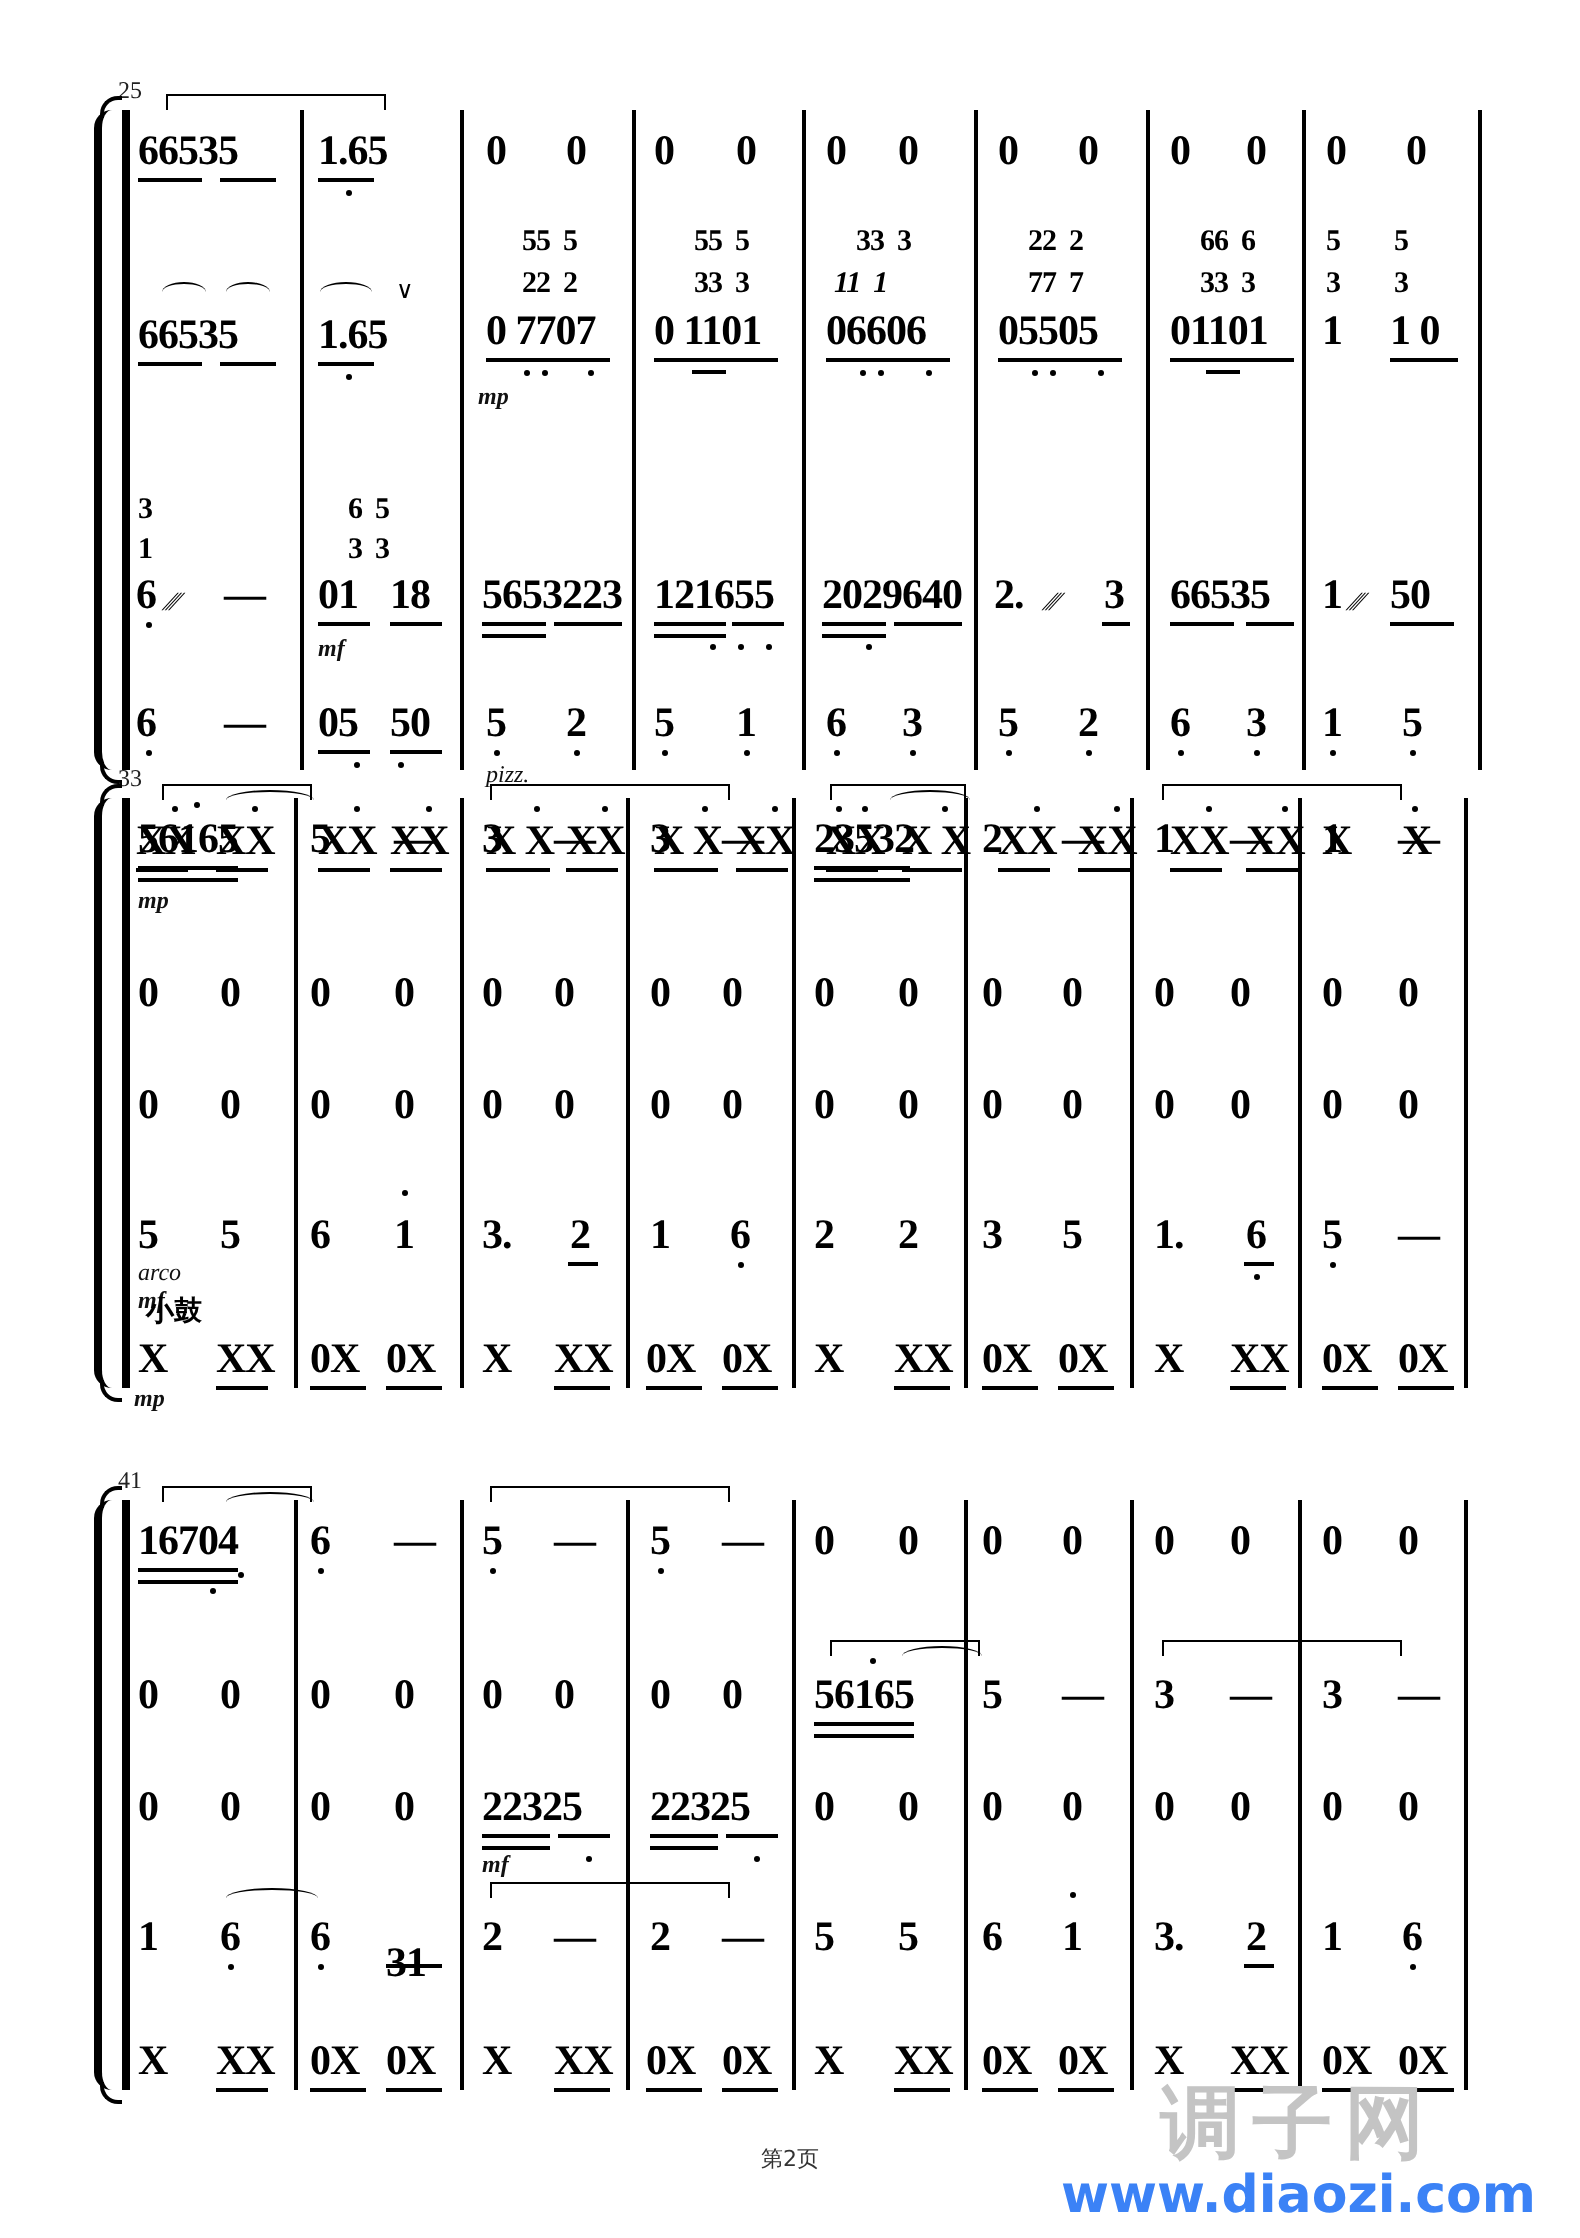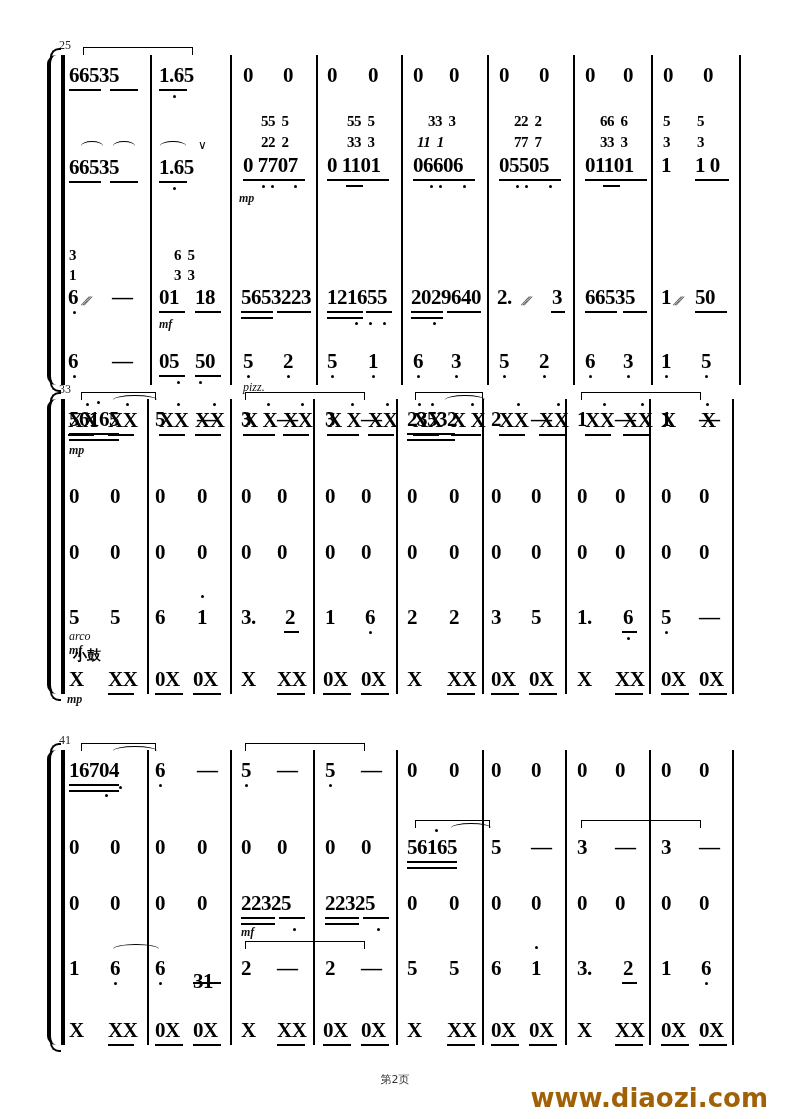--- a/index.html
+++ b/index.html
@@ -86,21 +86,21 @@
   
   .footer{
     position:absolute;left:0;right:0;bottom:14px;text-align:center;
     font-family:"DejaVu Sans",sans-serif;font-size:11px;color:#333;
   }
   .watermark{
     position:absolute;right:22px;bottom:6px;text-align:center;
     color:#c9c9c9;user-select:none;
   }
   .wm-cn{font-family:"DejaVu Sans",sans-serif;font-size:40px;font-weight:bold;letter-spacing:6px;line-height:42px;color:#c4c4c4;}
-  .wm-url{font-family:"DejaVu Sans",sans-serif;font-size:26px;font-weight:bold;letter-spacing:0px;color:#a16207;}
+  .wm-url{font-family:"DejaVu Sans",sans-serif;font-size:26px;font-weight:bold;letter-spacing:0px;color:#3b82f6;}
 </style>
 </head>
 <body>
 
 <div class="page">
 
 <div class="system" style="top:55px;height:330px;width:700px;">
 
   <div class="meas-num" style="left:4px;top:-17px;">25</div>
   <div class="brace" style="top:0;height:330px;"></div>
@@ -633,16 +633,17 @@
   <div class="beam" style="left:560px;top:294px;width:28px;"></div>
   <div class="n" style="left:606px;top:270px;">0X</div>
   <div class="beam" style="left:606px;top:294px;width:28px;"></div>
   <div class="n" style="left:644px;top:270px;">0X</div>
   <div class="beam" style="left:644px;top:294px;width:28px;"></div>
 </div>
 
 <div class="footer" style="bottom:32px;">第2页</div>
 
 <div class="watermark">
+  <div class="wm-cn">调子网</div>
   <div class="wm-url">www.diaozi.com</div>
 </div>
 
 </div>
 
 </body></html>

